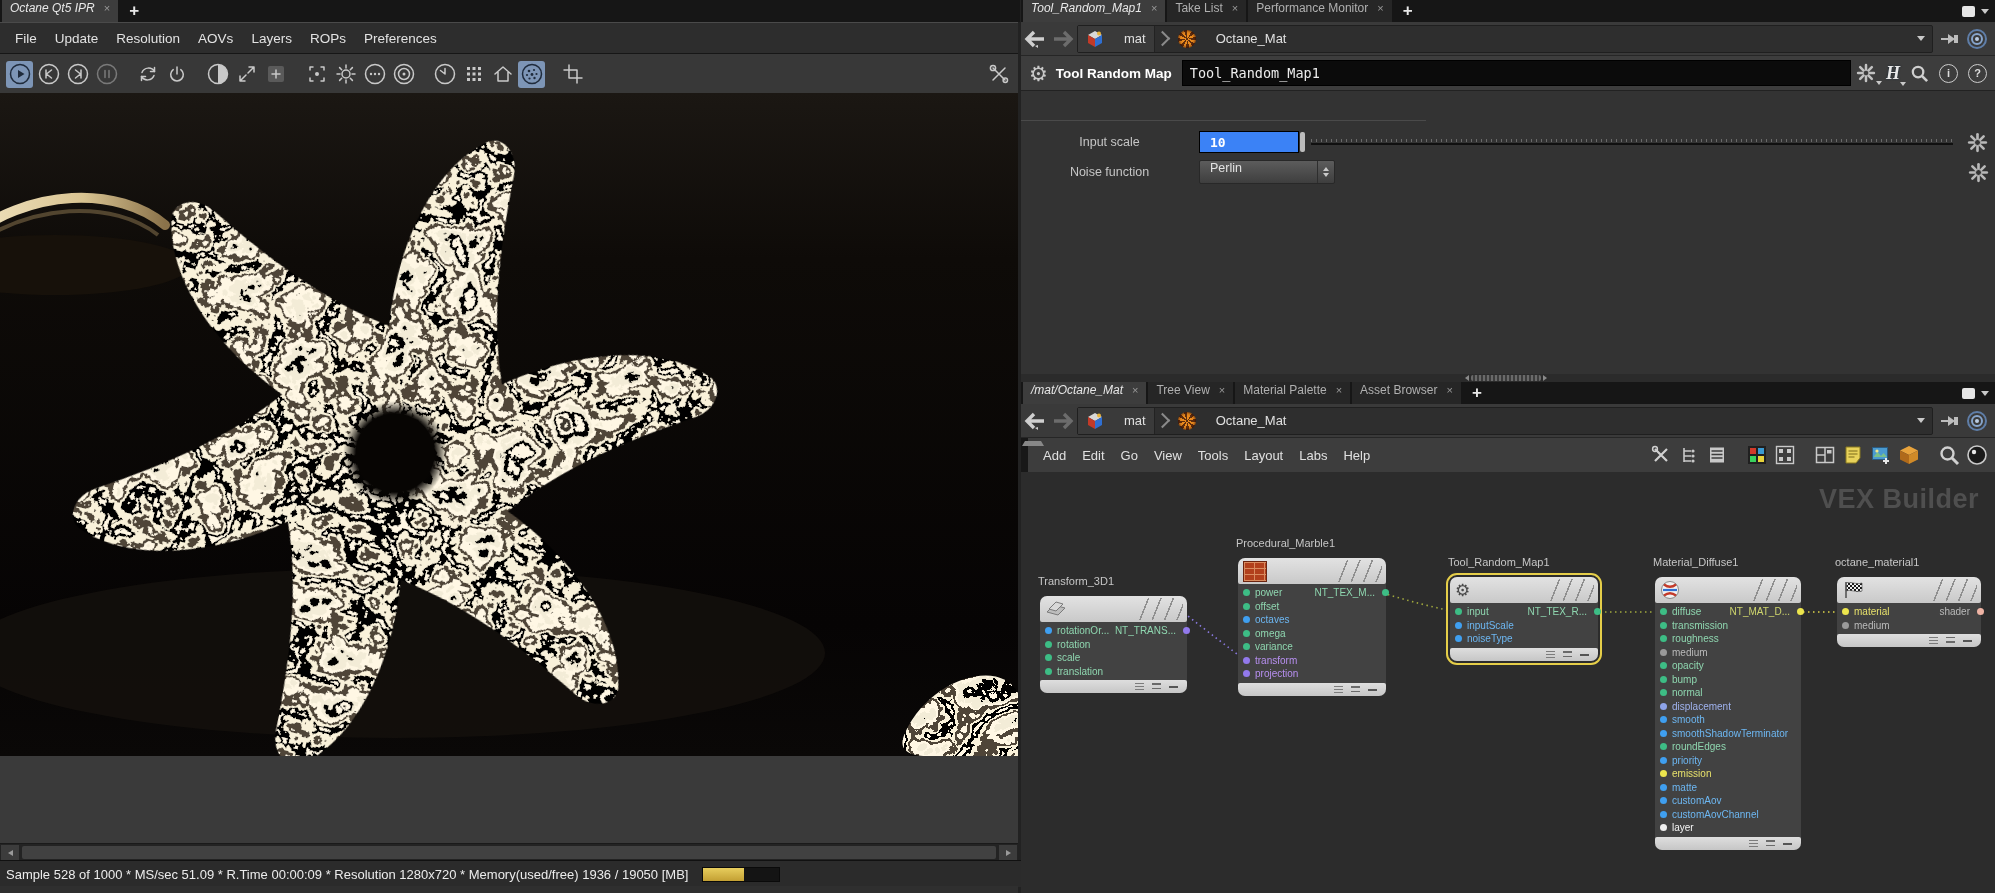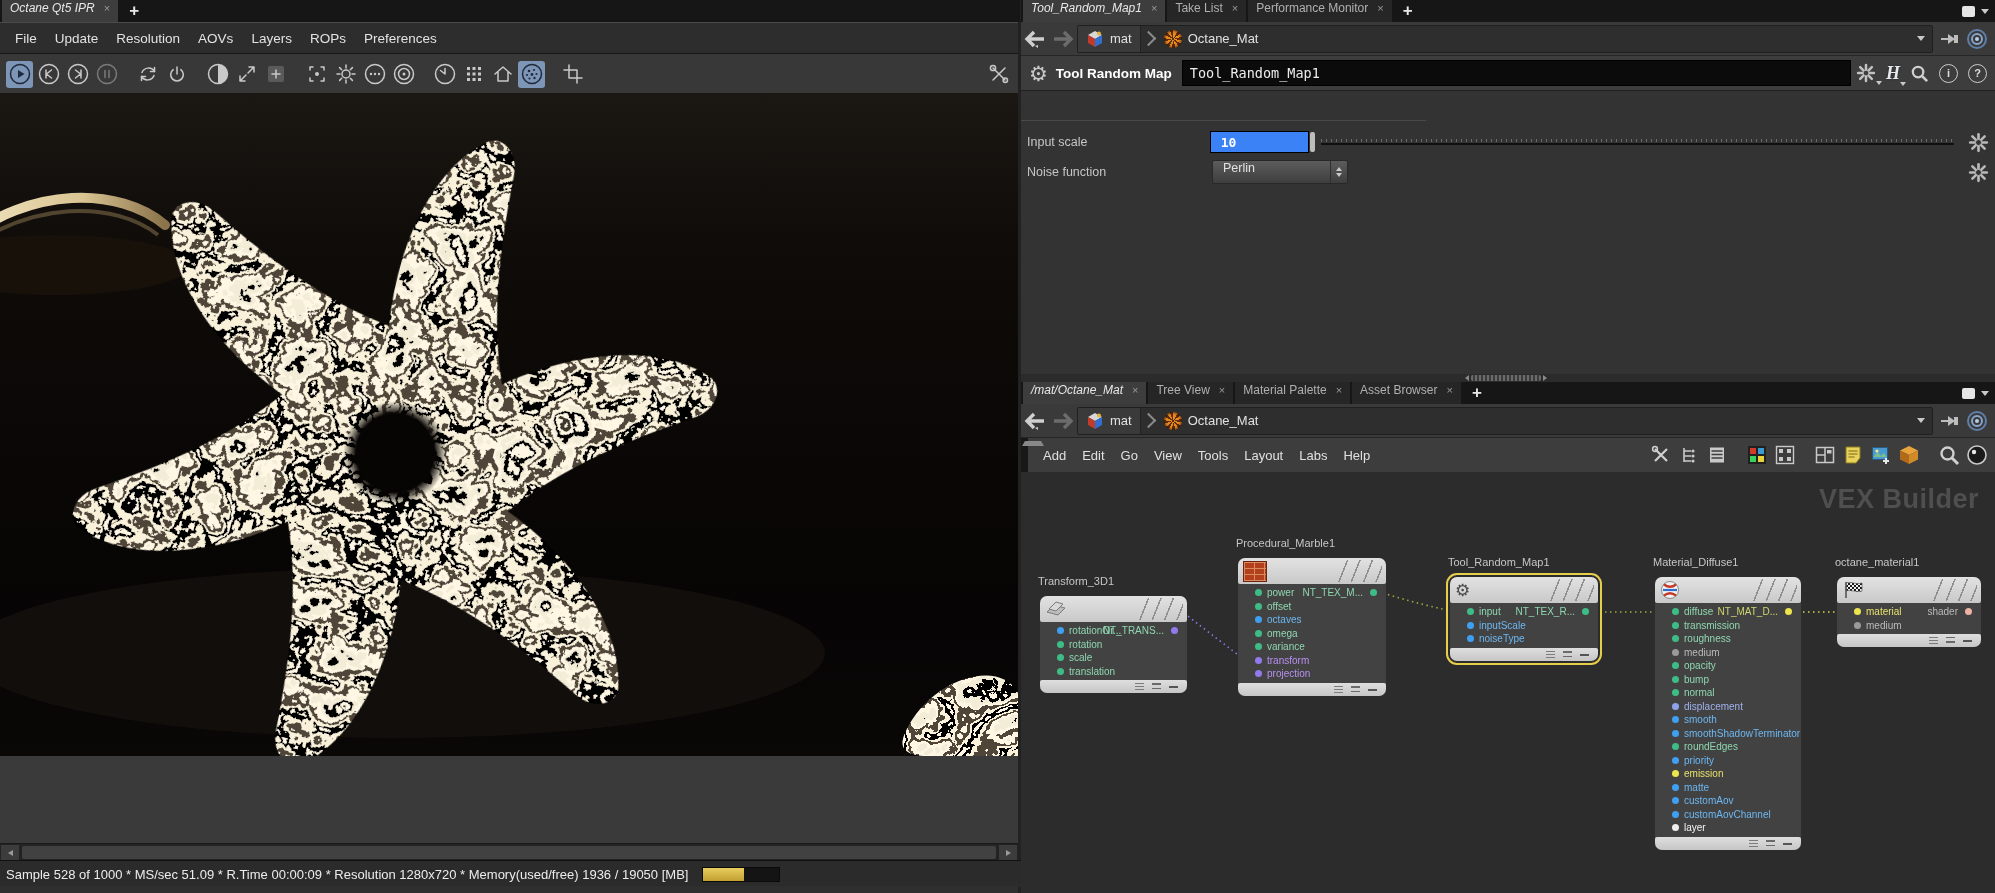--- a/index.html
+++ b/index.html
@@ -36,39 +36,39 @@
   .sthumb{flex:1;height:13px;background:#414141;border-radius:2px;margin:0 2px}
   .statusbar{background:#2b2b2b;border-top:1px solid #111;display:flex;align-items:center;
              font-size:13px;color:#ececec;padding-left:6px}
   .progress{width:76px;height:13px;border:1px solid #0a0a0a;background:#141414;margin-left:14px;position:relative}
   .pfill{position:absolute;left:0;top:0;bottom:0;background:linear-gradient(#e7cd5d,#c3a033)}
   
   .pathbar{background:#3a3a3a;display:flex;align-items:center;border-bottom:1px solid #262626}
   .navarr{margin:0 3px}
   .pathfield{flex:1;height:26px;background:#2e2e2e;border:1px solid #1f1f1f;border-radius:2px;
              display:flex;align-items:center;margin-right:6px;position:relative;font-size:13px;color:#e0e0e0}
-  .crumb{display:flex;align-items:center;gap:6px;padding:0 8px;height:100%}
+  .crumb{display:flex;align-items:center;gap:20px;padding:0 8px;height:100%}
   .chev{width:9px;height:9px;border-top:2px solid #8a8a8a;border-right:2px solid #8a8a8a;transform:rotate(45deg);margin:0 2px}
   .fieldcaret{position:absolute;right:7px;top:10px}
   .cubeicon,.flameicon{width:18px;height:18px;flex:none}
   .flameicon{border-radius:50%;background:repeating-conic-gradient(from 10deg,#e8891e 0 22deg,#5f2e0e 22deg 44deg);box-shadow:inset 0 0 3px #200}
   
   .headerbar{background:#3d3d3d;display:flex;align-items:center;border-bottom:1px solid #222;padding-left:8px}
   .htype{font-weight:bold;font-size:13.5px;color:#fff;margin:0 10px 0 8px;white-space:nowrap}
   .namefield{flex:1;height:24px;background:#0b0b0b;border:1px solid #000;color:#ececec;
              font-family:"DejaVu Sans Mono",monospace;font-size:13.5px;display:flex;align-items:center;padding-left:7px}
   .hic{margin:0 5px;position:relative;display:flex;align-items:flex-end}
   .hic .caret{position:absolute;right:-6px;bottom:-2px;border-top-width:4px;border-left-width:3px;border-right-width:3px}
   .hlogo{font-family:"Liberation Serif",serif;font-style:italic;font-weight:bold;font-size:18px;color:#e9e9e9;text-shadow:0 0 2px #123}
   .circbtn{width:17px;height:17px;border:1.5px solid #ccc;border-radius:50%;display:flex;align-items:center;justify-content:center;
            font-size:11px;font-weight:bold;color:#ddd}
   
   .params{background:#333}
   .prmrow{position:absolute;display:flex;align-items:center;height:22px}
-  .prmlabel{width:165px;text-align:left;font-size:12.5px;color:#c6c6c6;margin-right:20px}
+  .prmlabel{width:165px;text-align:center;font-size:12.5px;color:#c6c6c6;margin-right:7px}
   .prmfield{width:88px;height:20px;background:#3b82f6;border:1px solid #000;color:#fff;font-weight:bold;
             font-family:"DejaVu Sans Mono",monospace;font-size:13px;display:flex;align-items:center;padding-left:10px}
   .handle{width:5px;height:20px;background:#bdbdbd;border-radius:2px;margin-left:1px}
   .slidertrack{height:7px;margin-left:6px;background:
       repeating-linear-gradient(90deg,#6a6a6a 0 1px,transparent 1px 5px) 0 0/100% 3px no-repeat,
       linear-gradient(#101010,#101010) 0 4px/100% 2px no-repeat}
   .dropdown{width:134px;height:22px;background:linear-gradient(#5c5c5c,#3e3e3e);border:1px solid #282828;
             border-radius:2px;display:flex;font-size:12.5px;color:#e2e2e2}
   .dropdown .lbl{flex:1;padding-left:10px}
   .spin{width:16px;height:100%;border-left:1px solid #2e2e2e;display:flex;flex-direction:column;align-items:center;justify-content:center;gap:2px}
@@ -84,21 +84,21 @@
   .canvas{background:#2c2c2c;overflow:hidden}
   .watermark{position:absolute;top:12px;right:16px;font-size:27px;font-weight:bold;color:#4f4f4f;letter-spacing:.5px}
   
   .node{position:absolute;background:#424242;border-radius:7px;box-shadow:0 0 0 1px #262622a, 0 1px 4px rgba(0,0,0,.4)}
   .node.selected{outline:2px solid #e5ce49;outline-offset:2px;border-radius:7px}
   .ntitle{position:absolute;top:-21px;left:-2px;font-size:11px;color:#c6c6c6;white-space:nowrap}
   .nhead{height:26px;background:linear-gradient(#e2e2e2,#c9c9c9);border-radius:7px 7px 2px 2px;
          display:flex;align-items:center;padding-left:5px;position:relative}
   .nslash{position:absolute;right:4px;top:2px;bottom:2px;width:46px;
           background:repeating-linear-gradient(112deg,transparent 0 10px,#8f8f8f 10px 11.5px)}
-  .nbody{padding:2px 12px}
+  .nbody{padding:2px 0}
   .prow{height:13.5px;display:flex;align-items:center;font-size:10px;padding-left:5px;position:relative}
   .dot{width:7px;height:7px;border-radius:50%;margin-right:5px;flex:none}
   .outlab{position:absolute;right:11px;font-size:10px}
   .odot{position:absolute;right:-3px;top:3px;width:7px;height:7px;border-radius:50%}
   .nfoot{height:13px;background:linear-gradient(#dedede,#c6c6c6);border-radius:2px 2px 7px 7px;
          display:flex;justify-content:flex-end;align-items:center;gap:8px;padding-right:9px}
   .fb{height:7px;width:9px}
   .fb3{background:repeating-linear-gradient(#7c7c7c 0 1px,transparent 1px 3px)}
   .fb2{background:repeating-linear-gradient(#6a6a6a 0 1.5px,transparent 1.5px 4.5px)}
   .fb1{background:linear-gradient(#555,#555) 0 3px/100% 2px no-repeat}

